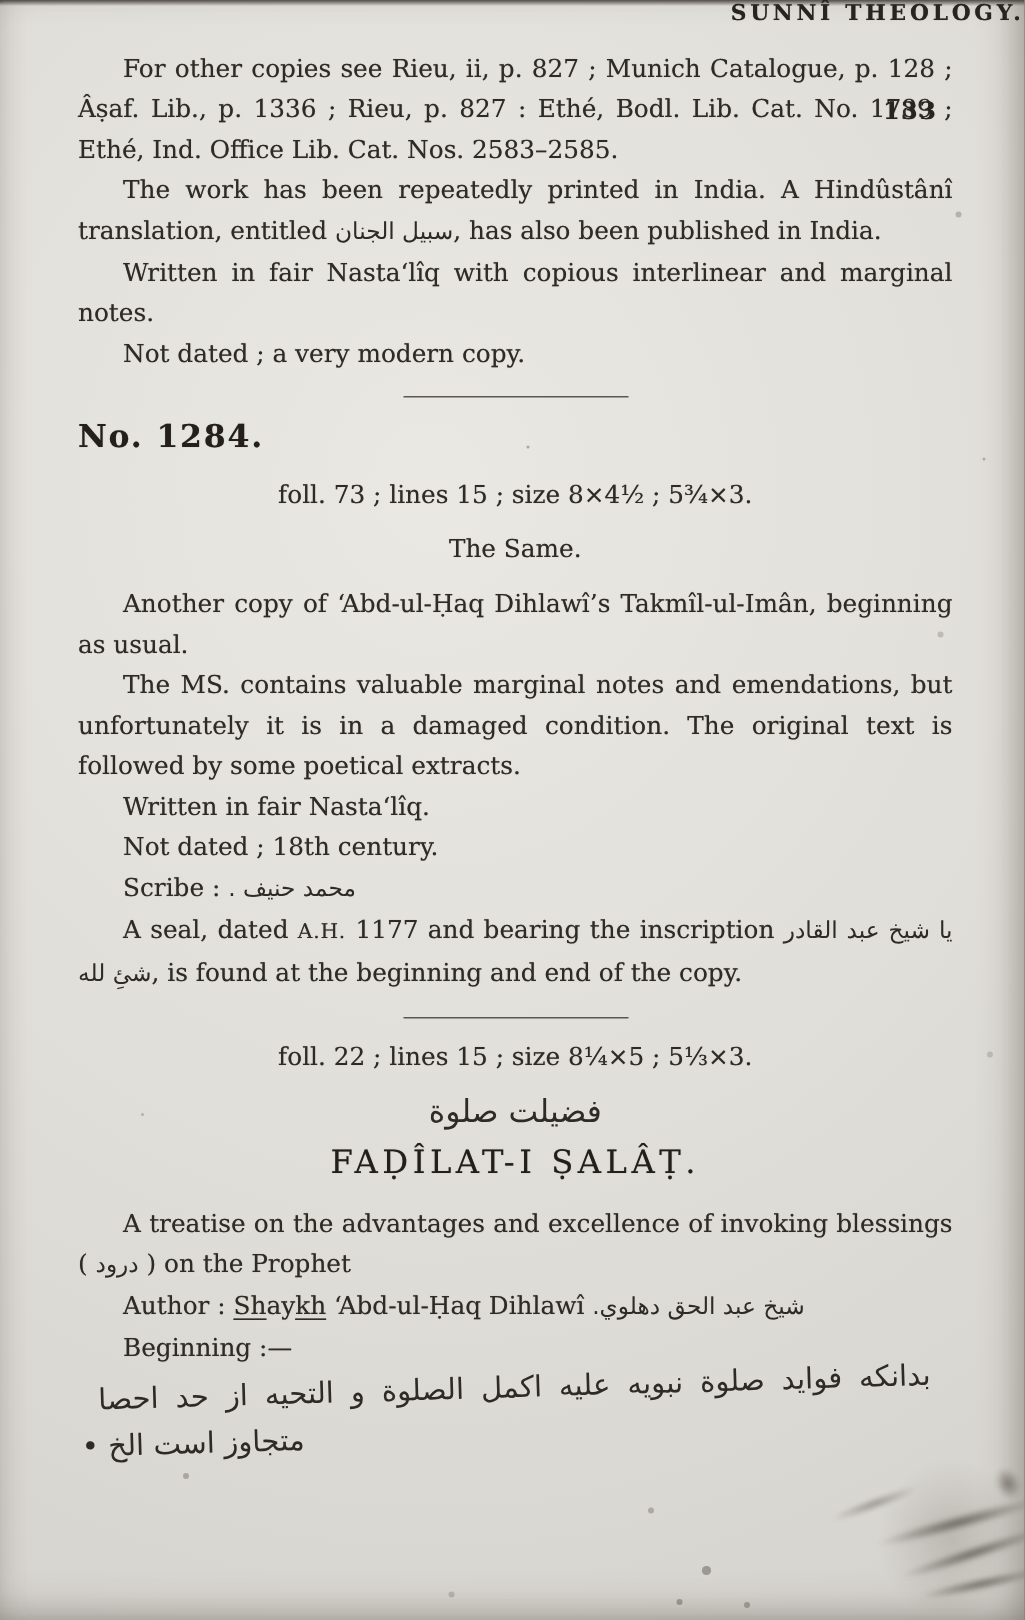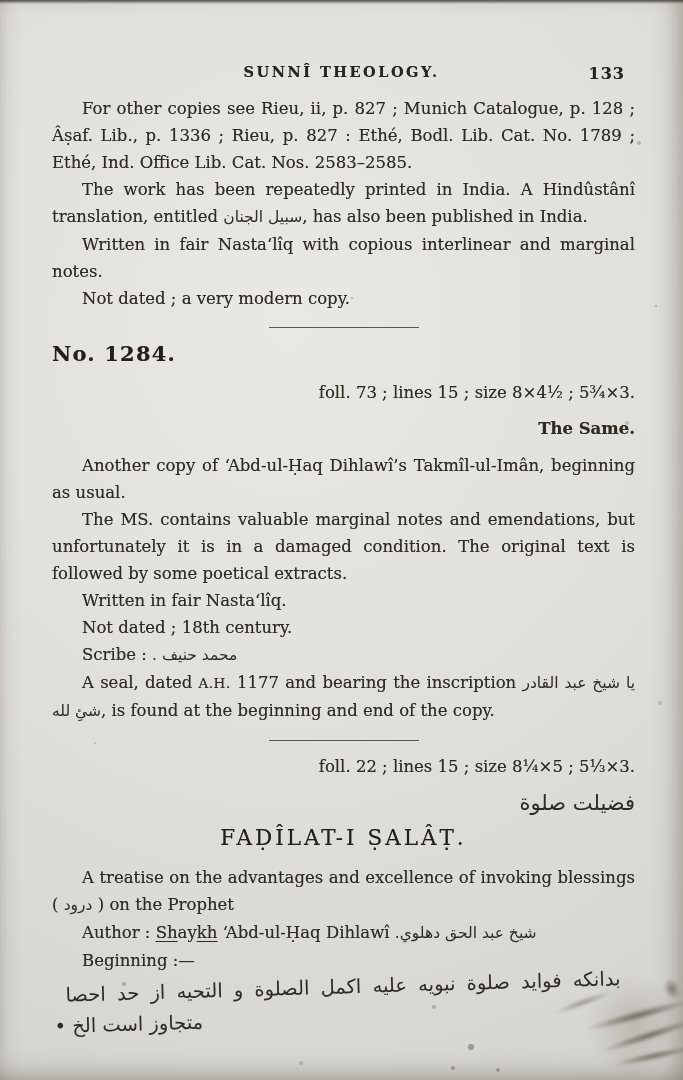--- a/index.html
+++ b/index.html
@@ -12,33 +12,33 @@
     font-family:"DejaVu Serif","Liberation Serif",serif;
     background:
       linear-gradient(180deg, rgba(58,55,50,.85) 0px, rgba(58,55,50,0) 4px),
       radial-gradient(130% 90% at 42% 30%, #eae8e3 0%, #e0ded9 48%, #d2d0cb 100%);
     box-shadow:
       inset -16px 0 28px -14px rgba(70,64,56,.45),
       inset 14px 0 24px -18px rgba(70,64,56,.28),
       inset 0 -18px 30px -18px rgba(70,64,56,.40);
     text-shadow:0 0 .5px rgba(46,42,36,.55);
   }
-  .running-head { position:relative; padding-top:63px; text-align:center;
+  .running-head { position:relative; text-align:right;
     font-weight:700; font-size:14.5px; letter-spacing:2.5px; color:#27231f; }
   .page-num { position:absolute; right:58px; top:64px; font-size:16px; letter-spacing:1px; }
 
   .body { margin:15px 48px 0 52px; text-align:justify; font-size:16.5px; line-height:27px; }
   .body p { margin:0; text-indent:30px; }
-  p.center { text-align:right; text-indent:0; }
+  p.center { text-align:center; text-indent:0; }
 
   .rule { width:150px; height:0; border-top:1.6px solid rgba(56,52,46,.8); margin:15px auto 12px; }
 
   .entry-no { font-size:21px; font-weight:700; letter-spacing:1.2px; text-align:left; margin:0 0 12px; color:#241f1b; }
   .collation { margin-bottom:9px !important; }
-  .the-same  { margin-bottom:10px !important;font-weight:bold; }
+  .the-same  { margin-bottom:10px !important; }
 
   .arabic { font-family:"DejaVu Sans","Liberation Sans",sans-serif; text-shadow:none; }
   .arabic-inline { font-size:15.5px; }
   .arabic-title { font-size:21px; line-height:28px; margin-bottom:7px !important; font-weight:400; }
   .main-title { font-size:21.5px; font-weight:400; letter-spacing:3px; text-align:center;
     margin:4px 0 13px; color:#221e19; }
 
   .sc { font-size:13.5px; letter-spacing:.5px; }
   .tr-u { text-decoration:underline; text-underline-offset:2.5px; }
 

